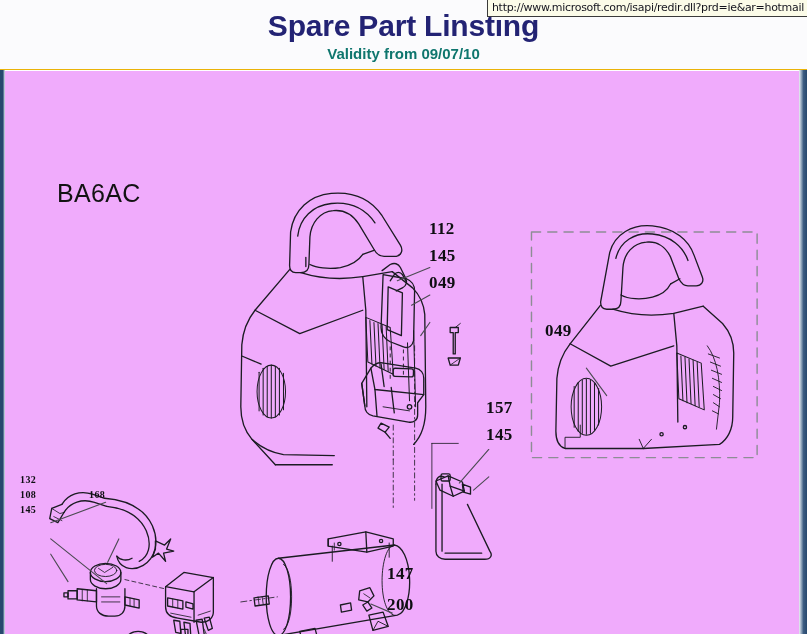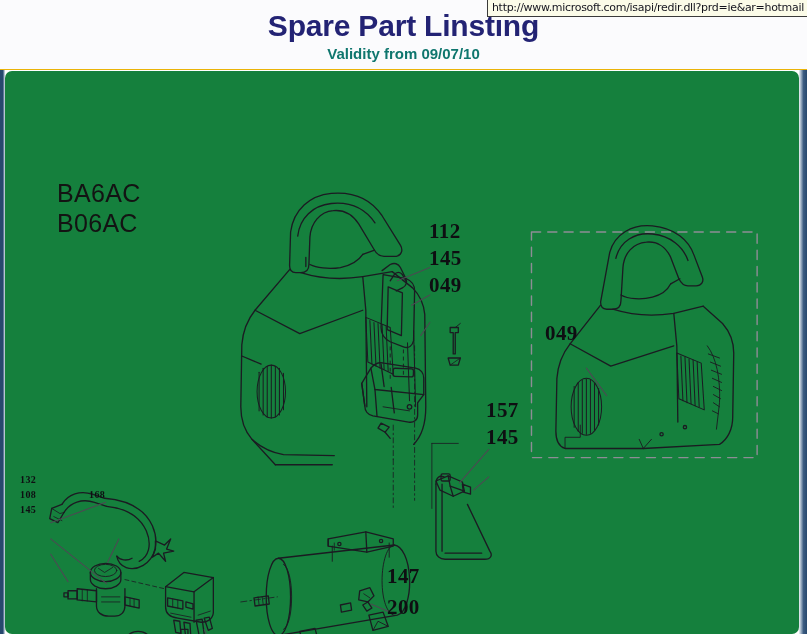--- a/index.html
+++ b/index.html
@@ -80,43 +80,42 @@
     position: absolute;
     right: 0; top: 70px;
     width: 8px; height: 564px;
     background: linear-gradient(to left, #27486e 0%, #3d5d82 45%, #9fb2c6 75%, #eef1f5 100%);
     z-index: 5;
   }
   #content {
     position: absolute;
     left: 5px; top: 71px;
     width: 794px; height: 563px;
-    background: #15803d;
+    background: #f0abfc;
     overflow: hidden;
-    border-radius: 7px;
   }
 
   
   .model-label {
     position: absolute;
     font-family: "Liberation Sans", sans-serif;
     font-size: 25px;
     font-weight: normal;
     color: #131313;
     white-space: nowrap;
     letter-spacing: 0.3px;
   }
   #model-1 { left: 52px; top: 108px; }
   #model-2 { left: 52px; top: 138px; }
 
   
   .callout {
     position: absolute;
     font-family: "Liberation Serif", serif;
-    font-size: 21px;
+    font-size: 17px;
     font-weight: bold;
     color: #0e0e12;
     white-space: nowrap;
     letter-spacing: 0.4px;
   }
   .callout.sm { font-size: 10px; }
 
   
   #drawing {
     position: absolute;
@@ -136,21 +135,20 @@
   </div>
 
   <div id="status-tooltip">http://www.microsoft.com/isapi/redir.dll?prd=ie&amp;ar=hotmail</div>
 
   <div id="left-strip"></div>
   <div id="right-strip"></div>
 
   <div id="content">
 
     <div class="model-label" id="model-1">BA6AC</div>
-    <div class="model-label" id="model-2">B06AC</div>
 
     <svg id="drawing" viewBox="0 0 794 563" width="794" height="563" xmlns="http://www.w3.org/2000/svg">
       <defs>
         <g id="fins">
           <line x1="0" y1="0" x2="0" y2="40"></line>
         </g>
       </defs>
 
       <g fill="none" stroke="#1b1b22" stroke-width="1.3" stroke-linejoin="round" stroke-linecap="round">
 

